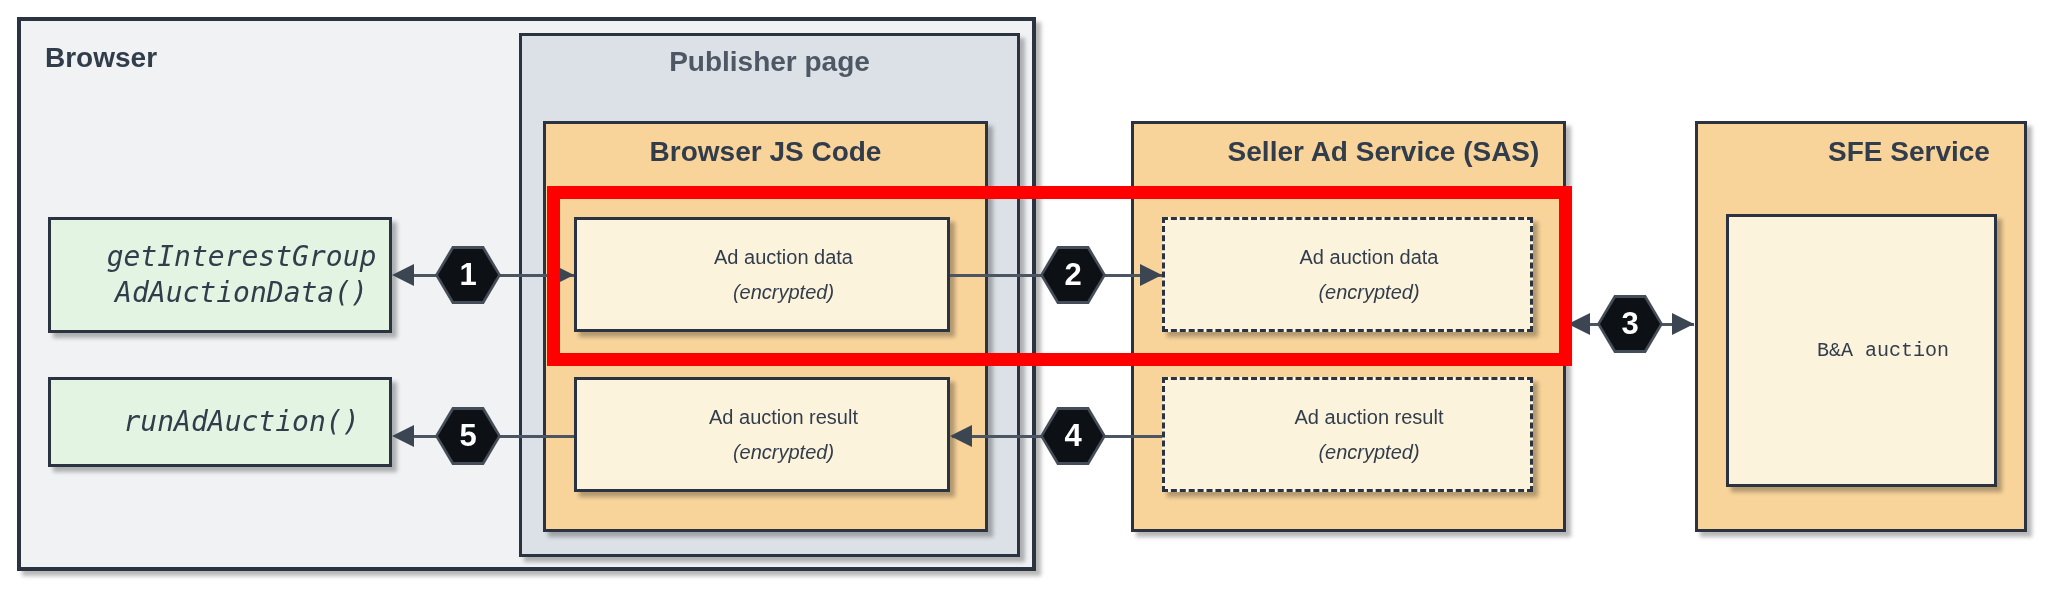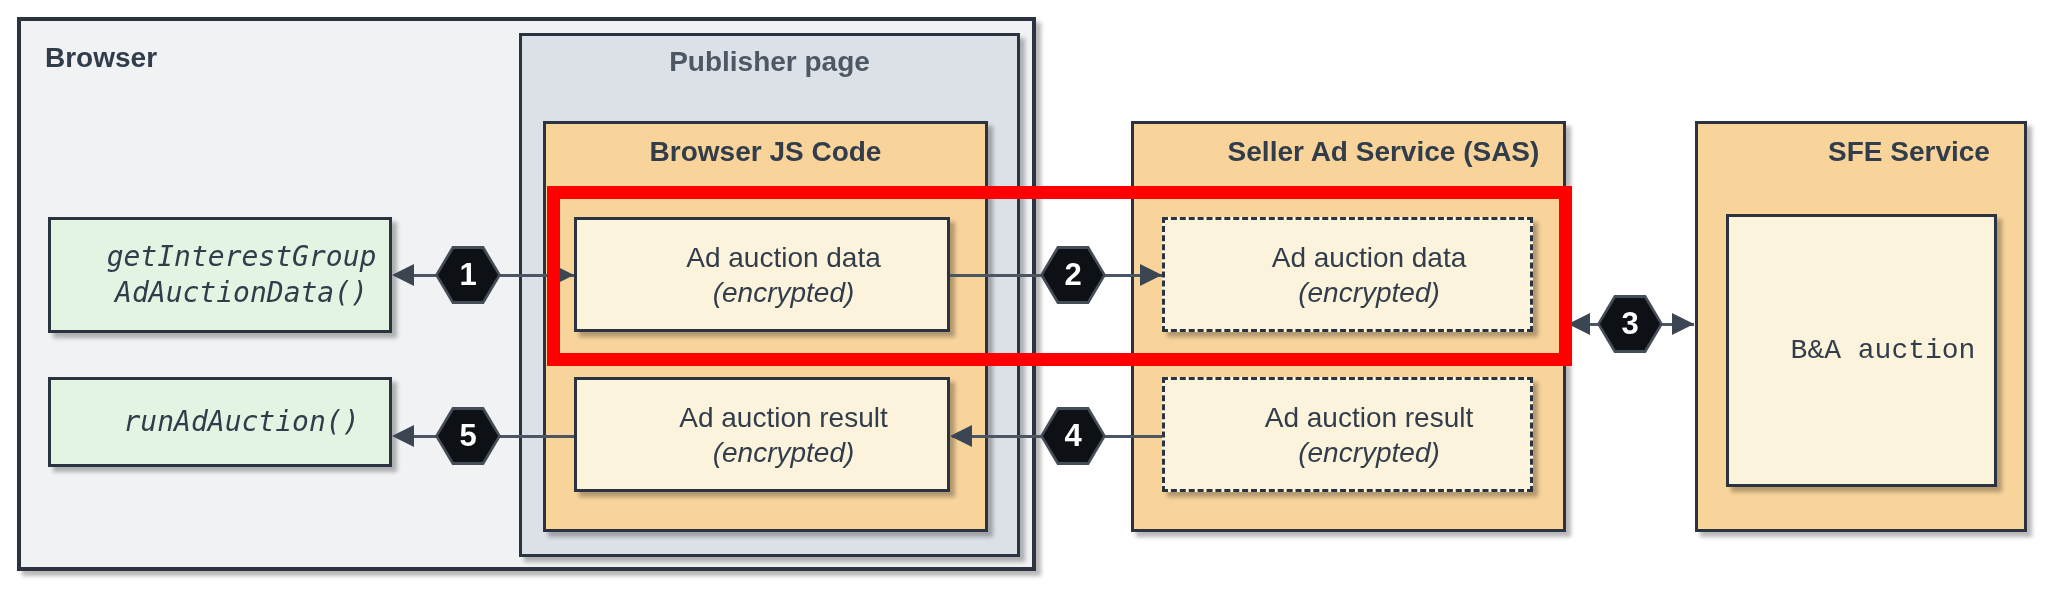--- a/index.html
+++ b/index.html
@@ -18,21 +18,21 @@
   }
   html,body{margin:0;padding:0;}
   body{
     width:2048px;height:594px;position:relative;background:#ffffff;
     font-family:"Liberation Sans", sans-serif;overflow:hidden;
   }
   .box{position:absolute;box-sizing:border-box;border:3px solid var(--border);}
   .shadow{box-shadow:5px 5px 4px rgba(0,0,0,.28);padding-left:43px;}
   .title{position:absolute;font-weight:bold;font-size:28px;color:var(--text);text-align:center;z-index:5;}
   .node-text{display:flex;flex-direction:column;align-items:center;justify-content:center;
-    width:100%;height:100%;font-size:28px;color:var(--text);line-height:35px;text-align:center;}
+    width:100%;height:100%;font-size:20px;color:var(--text);line-height:35px;text-align:center;}
   .enc{font-style:italic;}
   .code{font-family:"DejaVu Sans Mono","Liberation Mono",monospace;font-style:italic;font-size:28px;line-height:36px;}
   .dashed{border-style:dashed;}
   .aline{position:absolute;height:3px;background:var(--line);z-index:6;}
   .ah{position:absolute;width:0;height:0;border-top:11px solid transparent;border-bottom:11px solid transparent;z-index:6;}
   .ah.r{border-left:22px solid var(--head);}
   .ah.l{border-right:22px solid var(--head);}
   .hexwrap{position:absolute;width:66px;height:58px;
     clip-path:polygon(26% 0,74% 0,100% 50%,74% 100%,26% 100%,0 50%);
     background:#454D59;z-index:7;display:flex;align-items:center;justify-content:center;}

